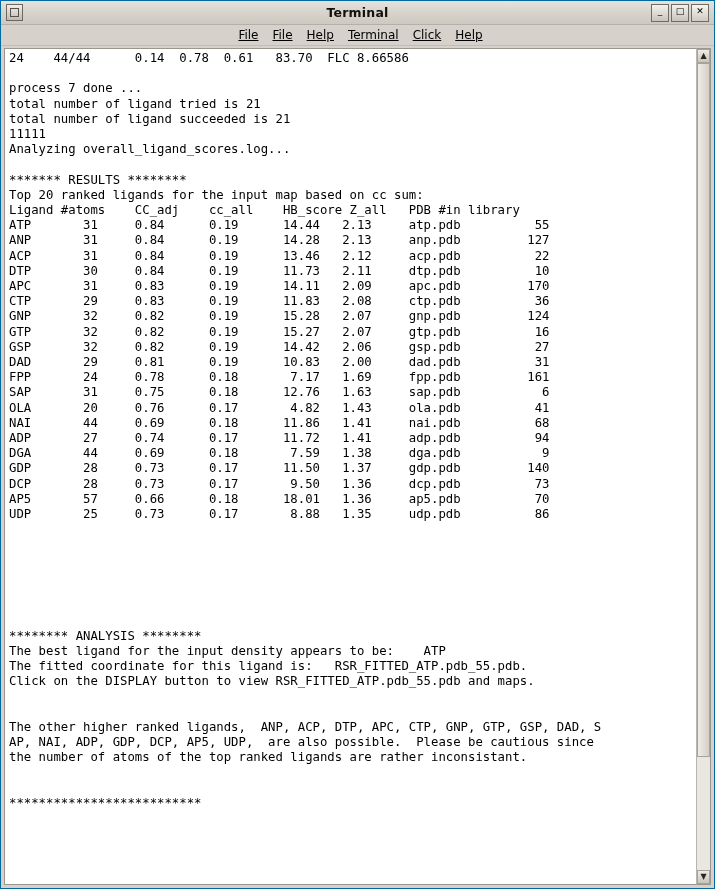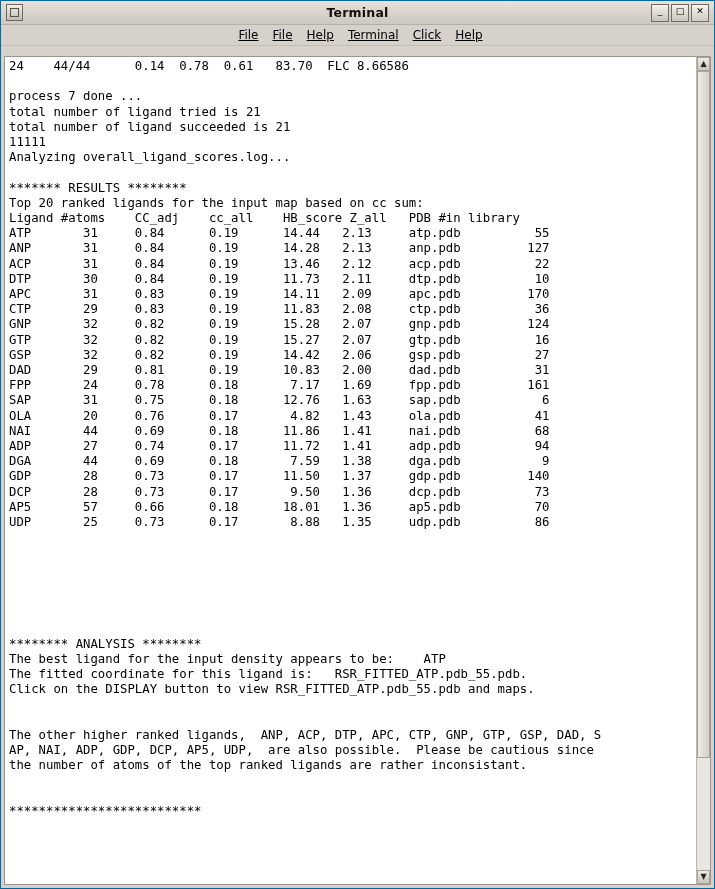--- a/index.html
+++ b/index.html
@@ -110,21 +110,20 @@
     text-decoration: underline;
   }
   
   .term-wrap {
     flex: 1;
     display: flex;
     background: #d6d2cb;
     padding: 2px 3px 3px 3px;
     box-sizing: border-box;
     min-height: 0;
-    margin-top: 8px;
   }
   .term {
     flex: 1;
     background: #ffffff;
     border: 1px solid #9a968e;
     border-right: none;
     overflow: hidden;
     position: relative;
     min-width: 0;
   }

